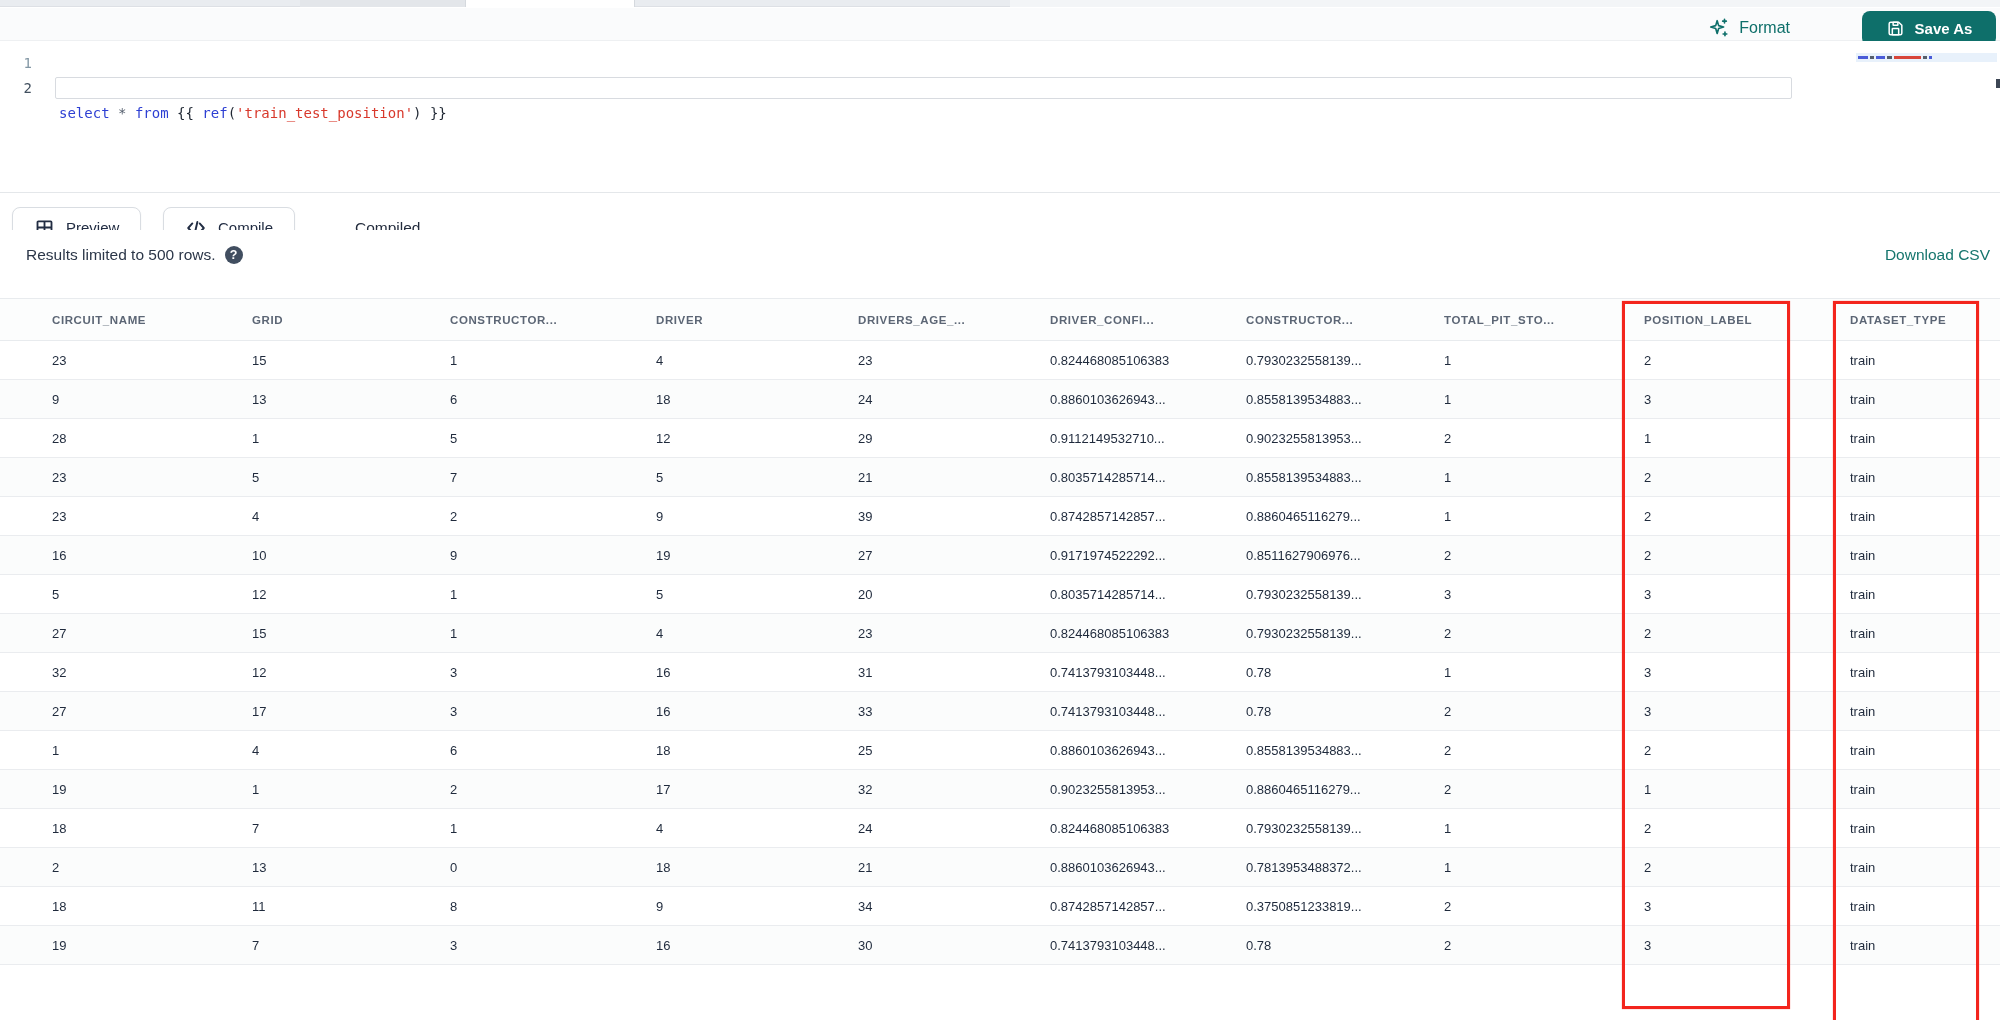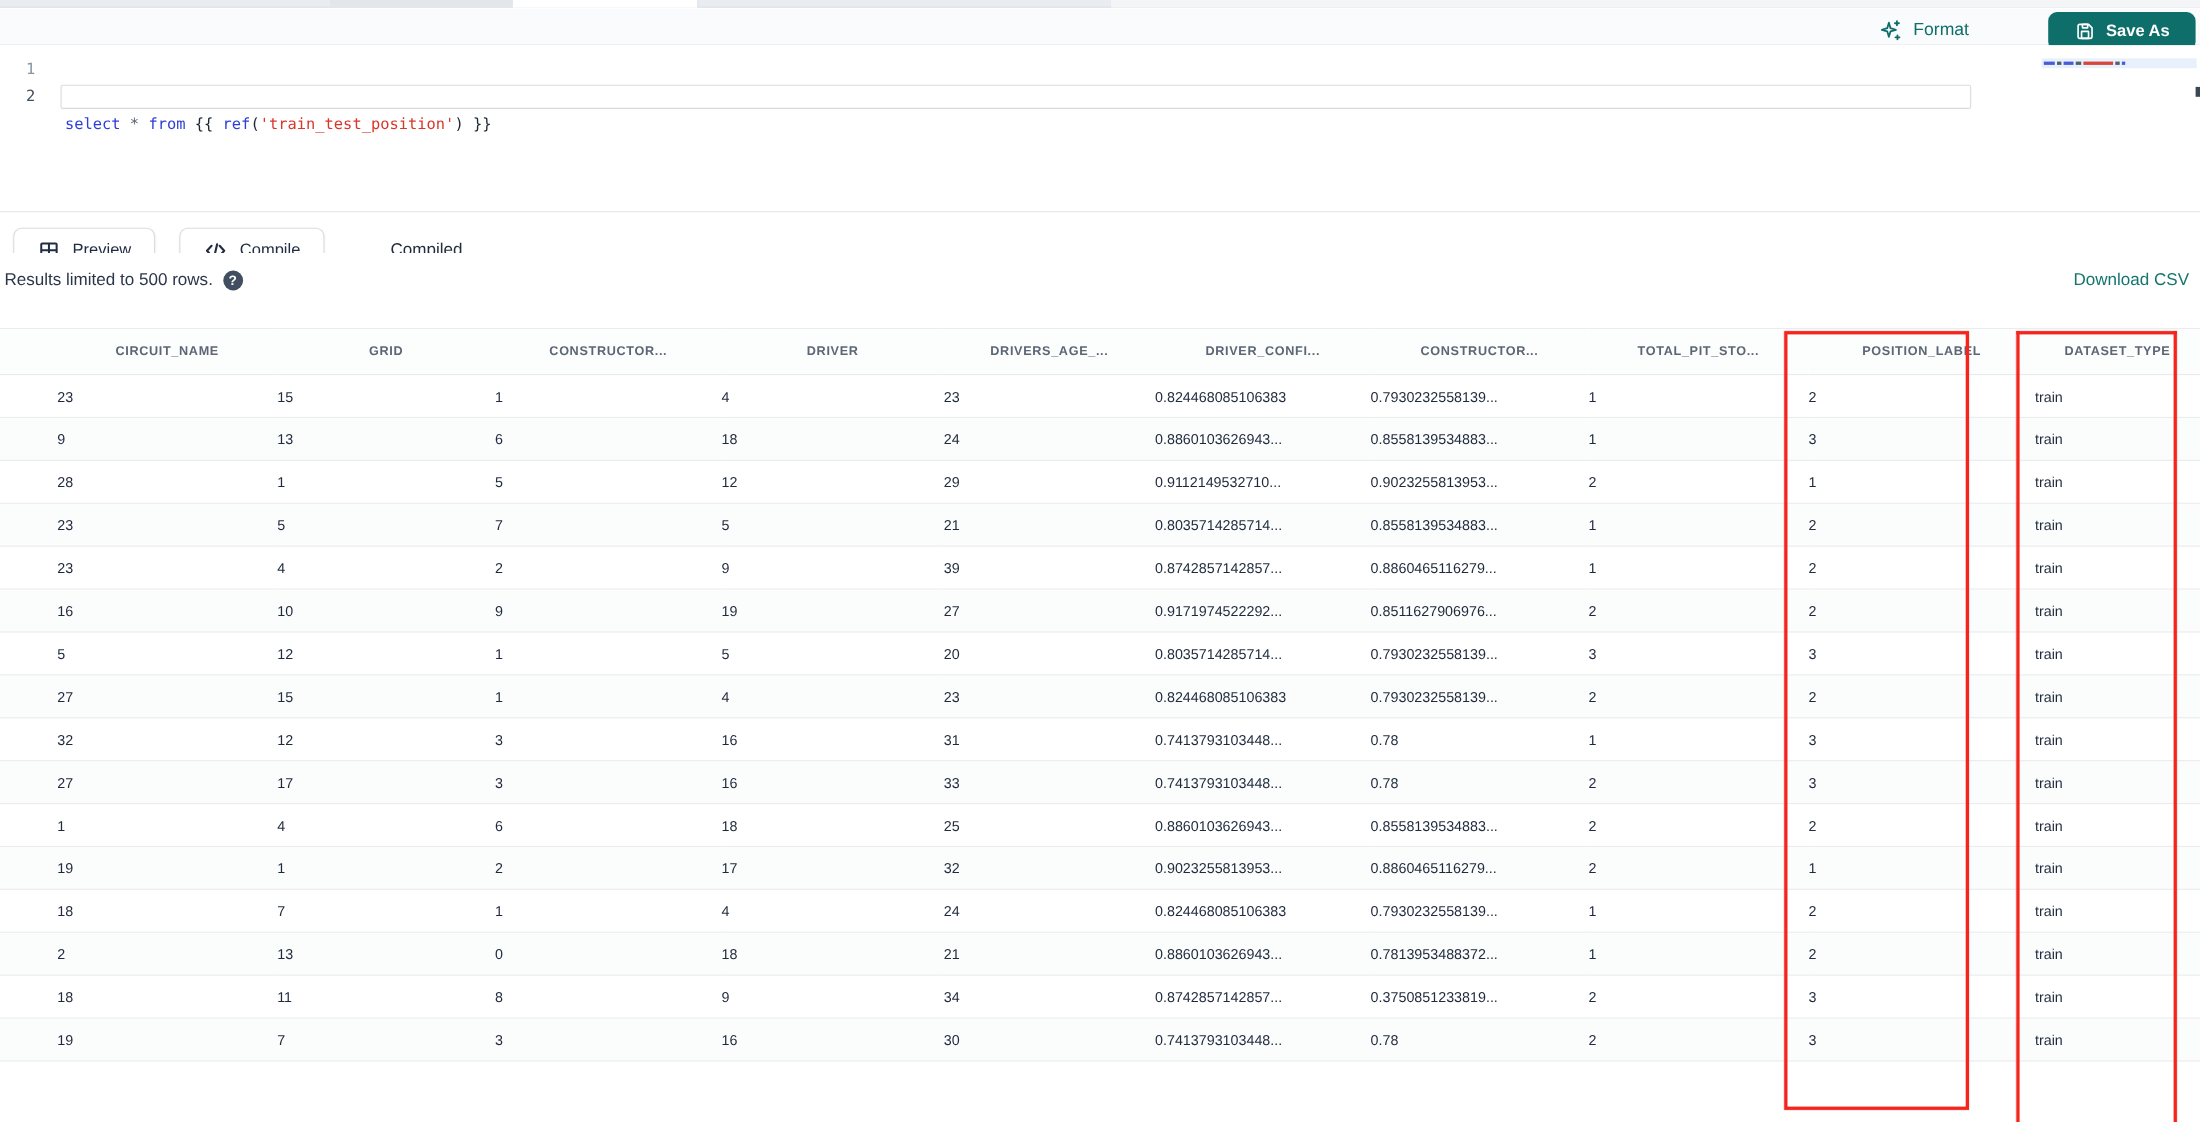--- a/index.html
+++ b/index.html
@@ -62,32 +62,32 @@
   }
   .pbtn.preview { left:12px; }
   .pbtn.compile { left:163px; }
   .tabs { position:absolute; left:330px; top:0; height:70px; display:flex; }
   .tab { display:flex; align-items:center; padding:0 25px; font-size:15.5px; color:#232c3d; position:relative; cursor:pointer; }
   .tab.active { font-weight:500; }
   .tab.active::after { content:""; position:absolute; left:2px; right:2px; bottom:3px; height:3px; background:#97a1ab; }
 
   
   .results-bar { position:absolute; top:230px; left:0; right:0; height:68px; background:#fff; }
-  .results-note { position:absolute; left:4px; top:16px; display:flex; align-items:center; gap:9px;
+  .results-note { position:absolute; left:26px; top:16px; display:flex; align-items:center; gap:9px;
                   font-size:15.5px; color:#2b3648; }
   .help { width:18px; height:18px; border-radius:50%; background:#414e60; color:#fff; font-size:12.5px;
           font-weight:700; display:flex; align-items:center; justify-content:center; cursor:pointer; }
   .download { position:absolute; right:10px; top:16px; color:var(--link,#15756D); font-size:15.5px;
               cursor:pointer; text-decoration:none; }
 
   
   .table-wrap { position:absolute; top:298px; left:0; right:0; bottom:0; overflow:hidden; }
   table { width:2000px; border-collapse:collapse; table-layout:fixed; }
   thead th { height:42px; border-top:1px solid #e8ebee; border-bottom:1px solid #e8ebee;
-             background:#fcfdfd; text-align:center; font-size:11.5px; font-weight:700;
+             background:#fcfdfd; text-align:left; font-size:11.5px; font-weight:700;
              letter-spacing:.6px; color:var(--header_text,#5C6675); }
   tbody td { height:39px; border-bottom:1px solid #eaecef; font-size:13px; color:var(--cell_text,#1F2A3C); }
   tbody tr:nth-child(even) td { background:#fbfcfc; }
   th:first-child, td:first-child { padding-left:52px; }
 
   
   .hl-box { position:absolute; border:3px solid var(--highlight_red,#F3251D); pointer-events:none;
             box-shadow:0 0 1px rgba(243,37,29,.6); }
   .hl-1 { left:1622px; top:301px; width:168px; height:708px; }
   .hl-2 { left:1833px; top:301px; width:146px; height:722px; border-bottom:none; }

